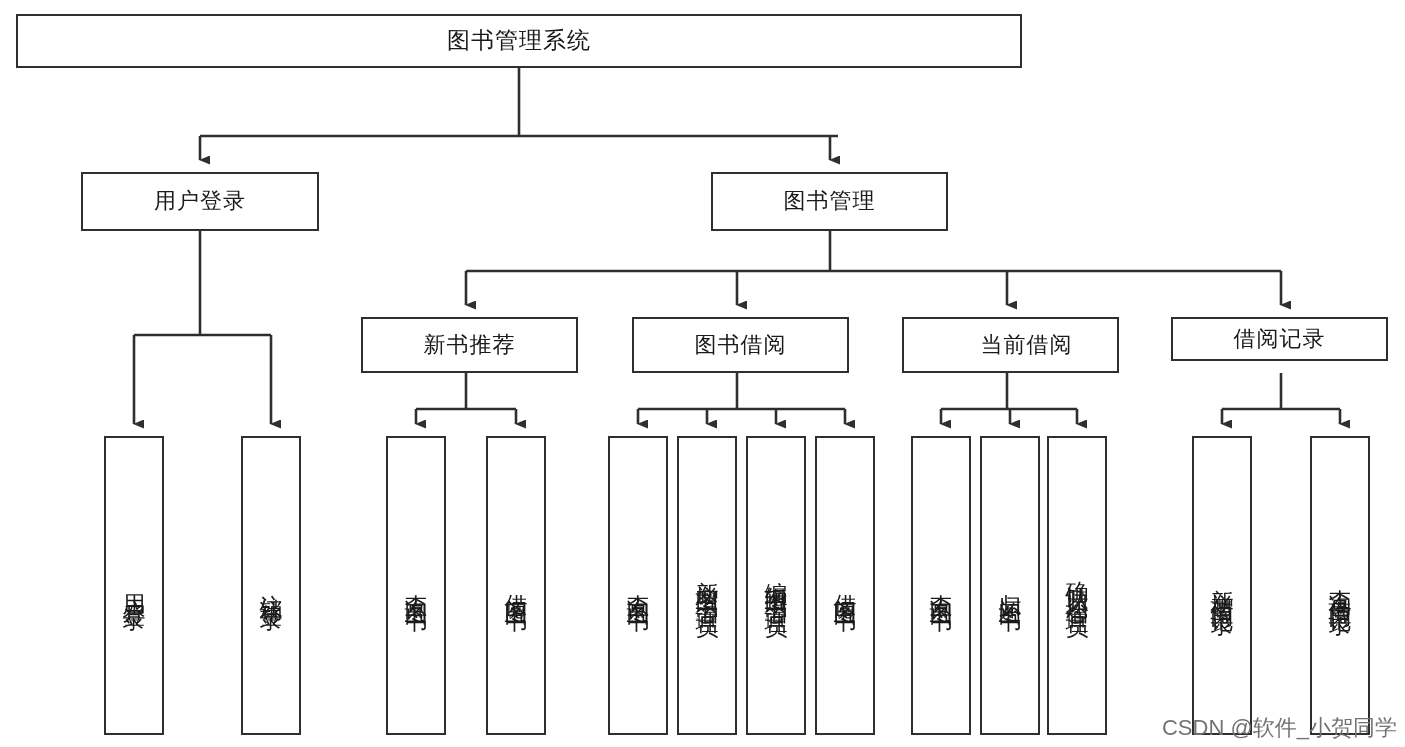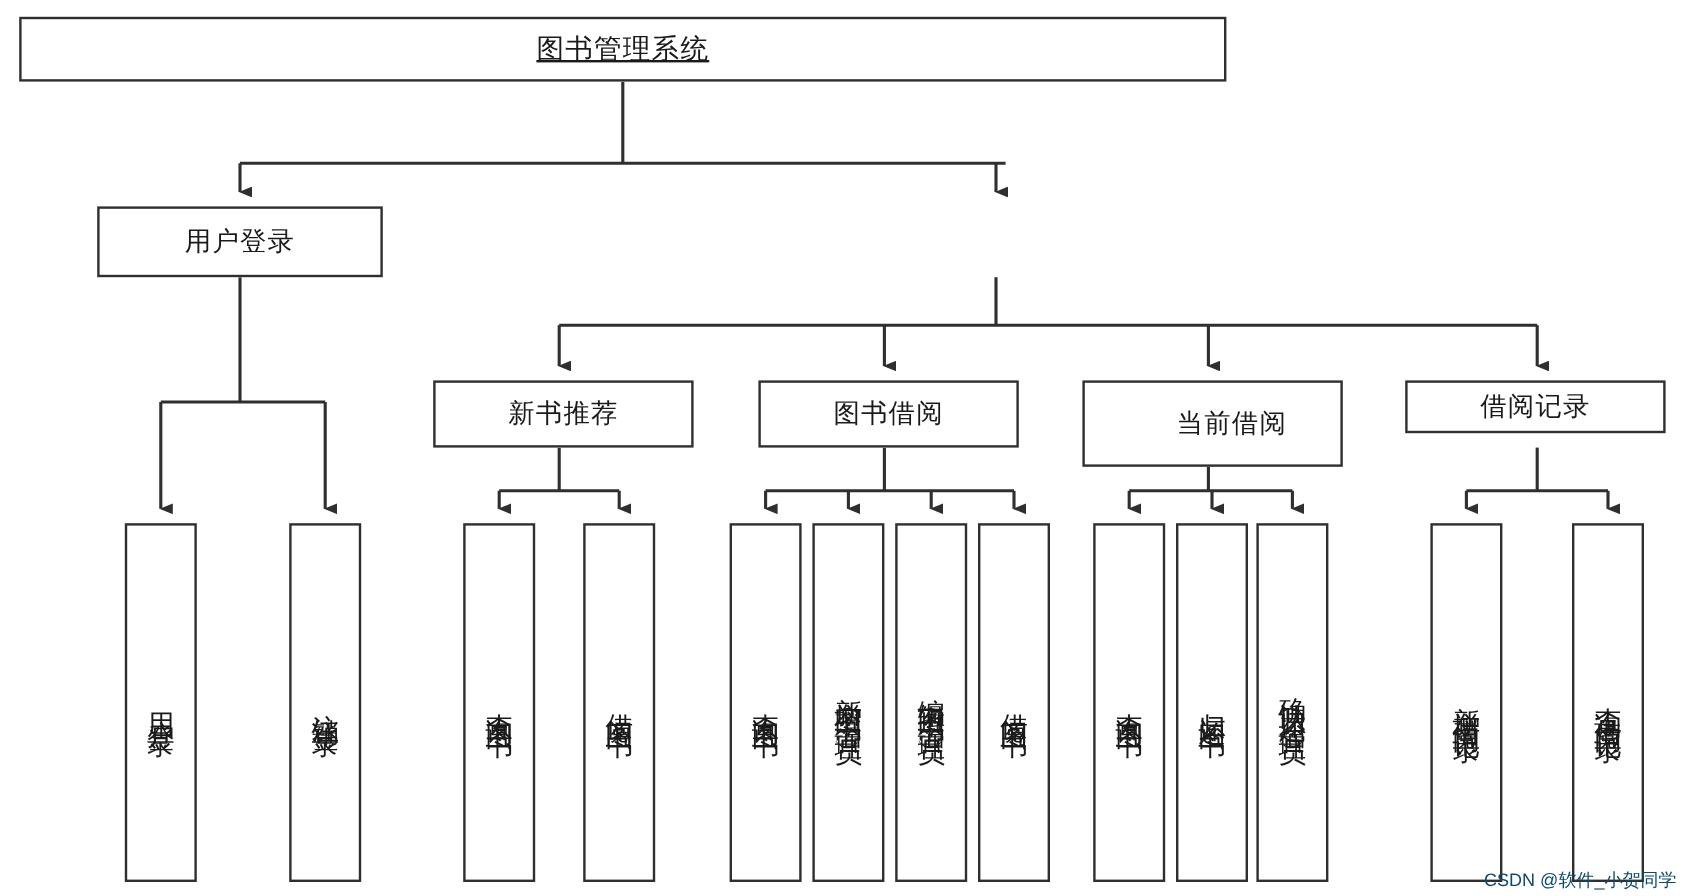--- a/index.html
+++ b/index.html
@@ -42,22 +42,22 @@
     letter-spacing:5px;
     line-height:1;
     text-align:center;
     max-height:290px;
   }
 
   .watermark{
     position:absolute;
     right:8px;
     bottom:4px;
-    font-size:15px;
-    color:#0c4a6e;
+    font-size:22px;
+    color:#737373;
     z-index:5;
     white-space:nowrap;
     font-family:"Liberation Sans","DejaVu Sans",sans-serif;
   }
 </style>
 </head>
 <body>
 
 <div id="stage">
 
@@ -104,38 +104,41 @@
       <path d="M1010,409 L1010,424" marker-end="url(#arw)"></path>
       <path d="M1077,409 L1077,424" marker-end="url(#arw)"></path>
 
       <path d="M1281,373 L1281,409"></path>
       <path d="M1222,409 L1340,409"></path>
       <path d="M1222,409 L1222,424" marker-end="url(#arw)"></path>
       <path d="M1340,409 L1340,424" marker-end="url(#arw)"></path>
     </g>
   </svg>
 
-  <div class="node hbox root" style="left:16px;top:14px;width:1006px;height:54px;text-decoration:underline;">
+  <div class="node hbox root" style="left:16px;top:14px;width:1006px;height:54px;">
     <span class="lbl">图书管理系统</span>
   </div>
 
   <div class="node hbox" style="left:81px;top:172px;width:238px;height:59px;">
     <span class="lbl">用户登录</span>
   </div>
 
+  <div class="node hbox" style="left:711px;top:172px;width:237px;height:59px;">
+    <span class="lbl">图书管理</span>
+  </div>
 
   <div class="node hbox" style="left:632px;top:317px;width:217px;height:56px;">
     <span class="lbl">图书借阅</span>
   </div>
 
   <div class="node hbox" style="left:361px;top:317px;width:217px;height:56px;">
     <span class="lbl">新书推荐</span>
   </div>
 
-  <div class="node hbox" style="left:902px;top:317px;width:217px;height:72px;padding-left:32px;">
+  <div class="node hbox" style="left:902px;top:317px;width:217px;height:56px;padding-left:32px;">
     <span class="lbl">当前借阅</span>
   </div>
 
   <div class="node hbox" style="left:1171px;top:317px;width:217px;height:44px;">
     <span class="lbl">借阅记录</span>
   </div>
 
   <div class="node vbox" style="left:104px;top:436px;width:60px;height:299px;">
     <span class="lbl">用户登录</span>
   </div>

